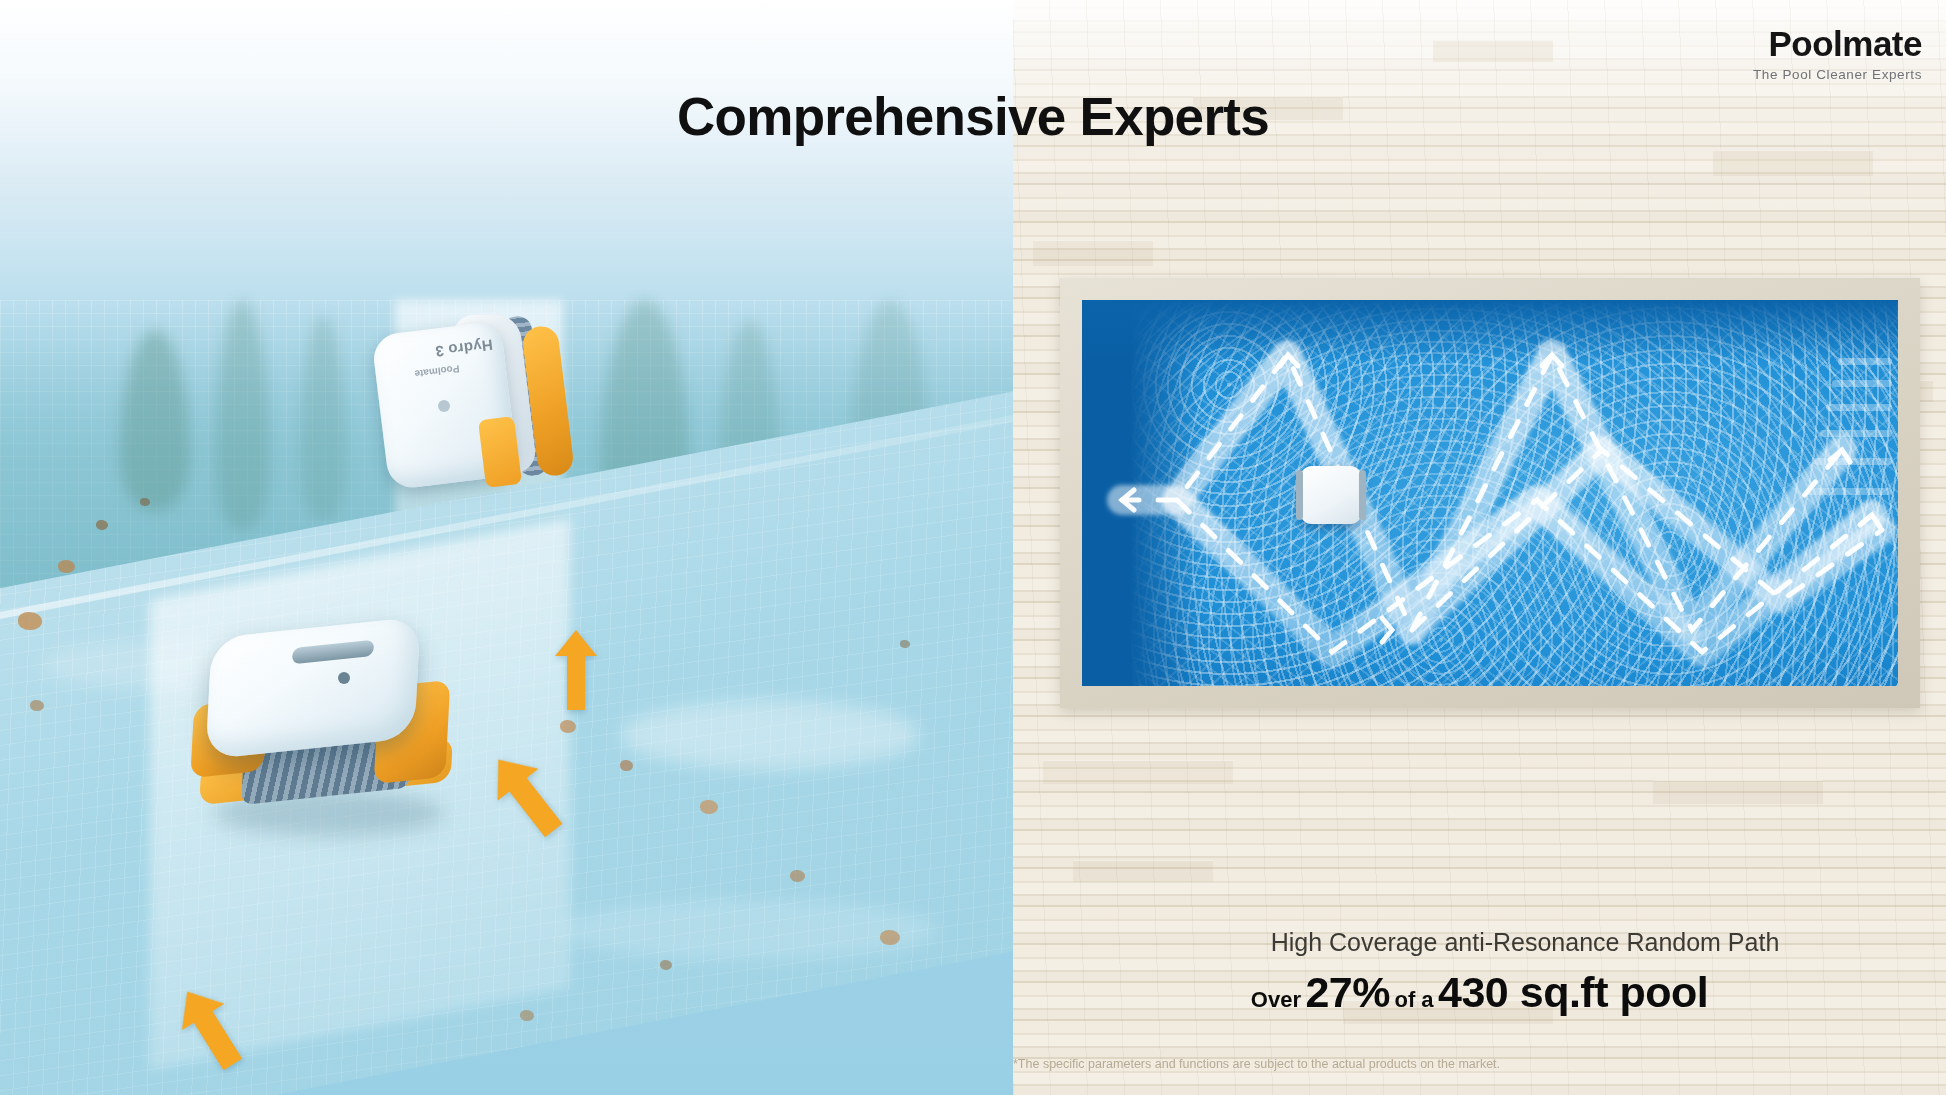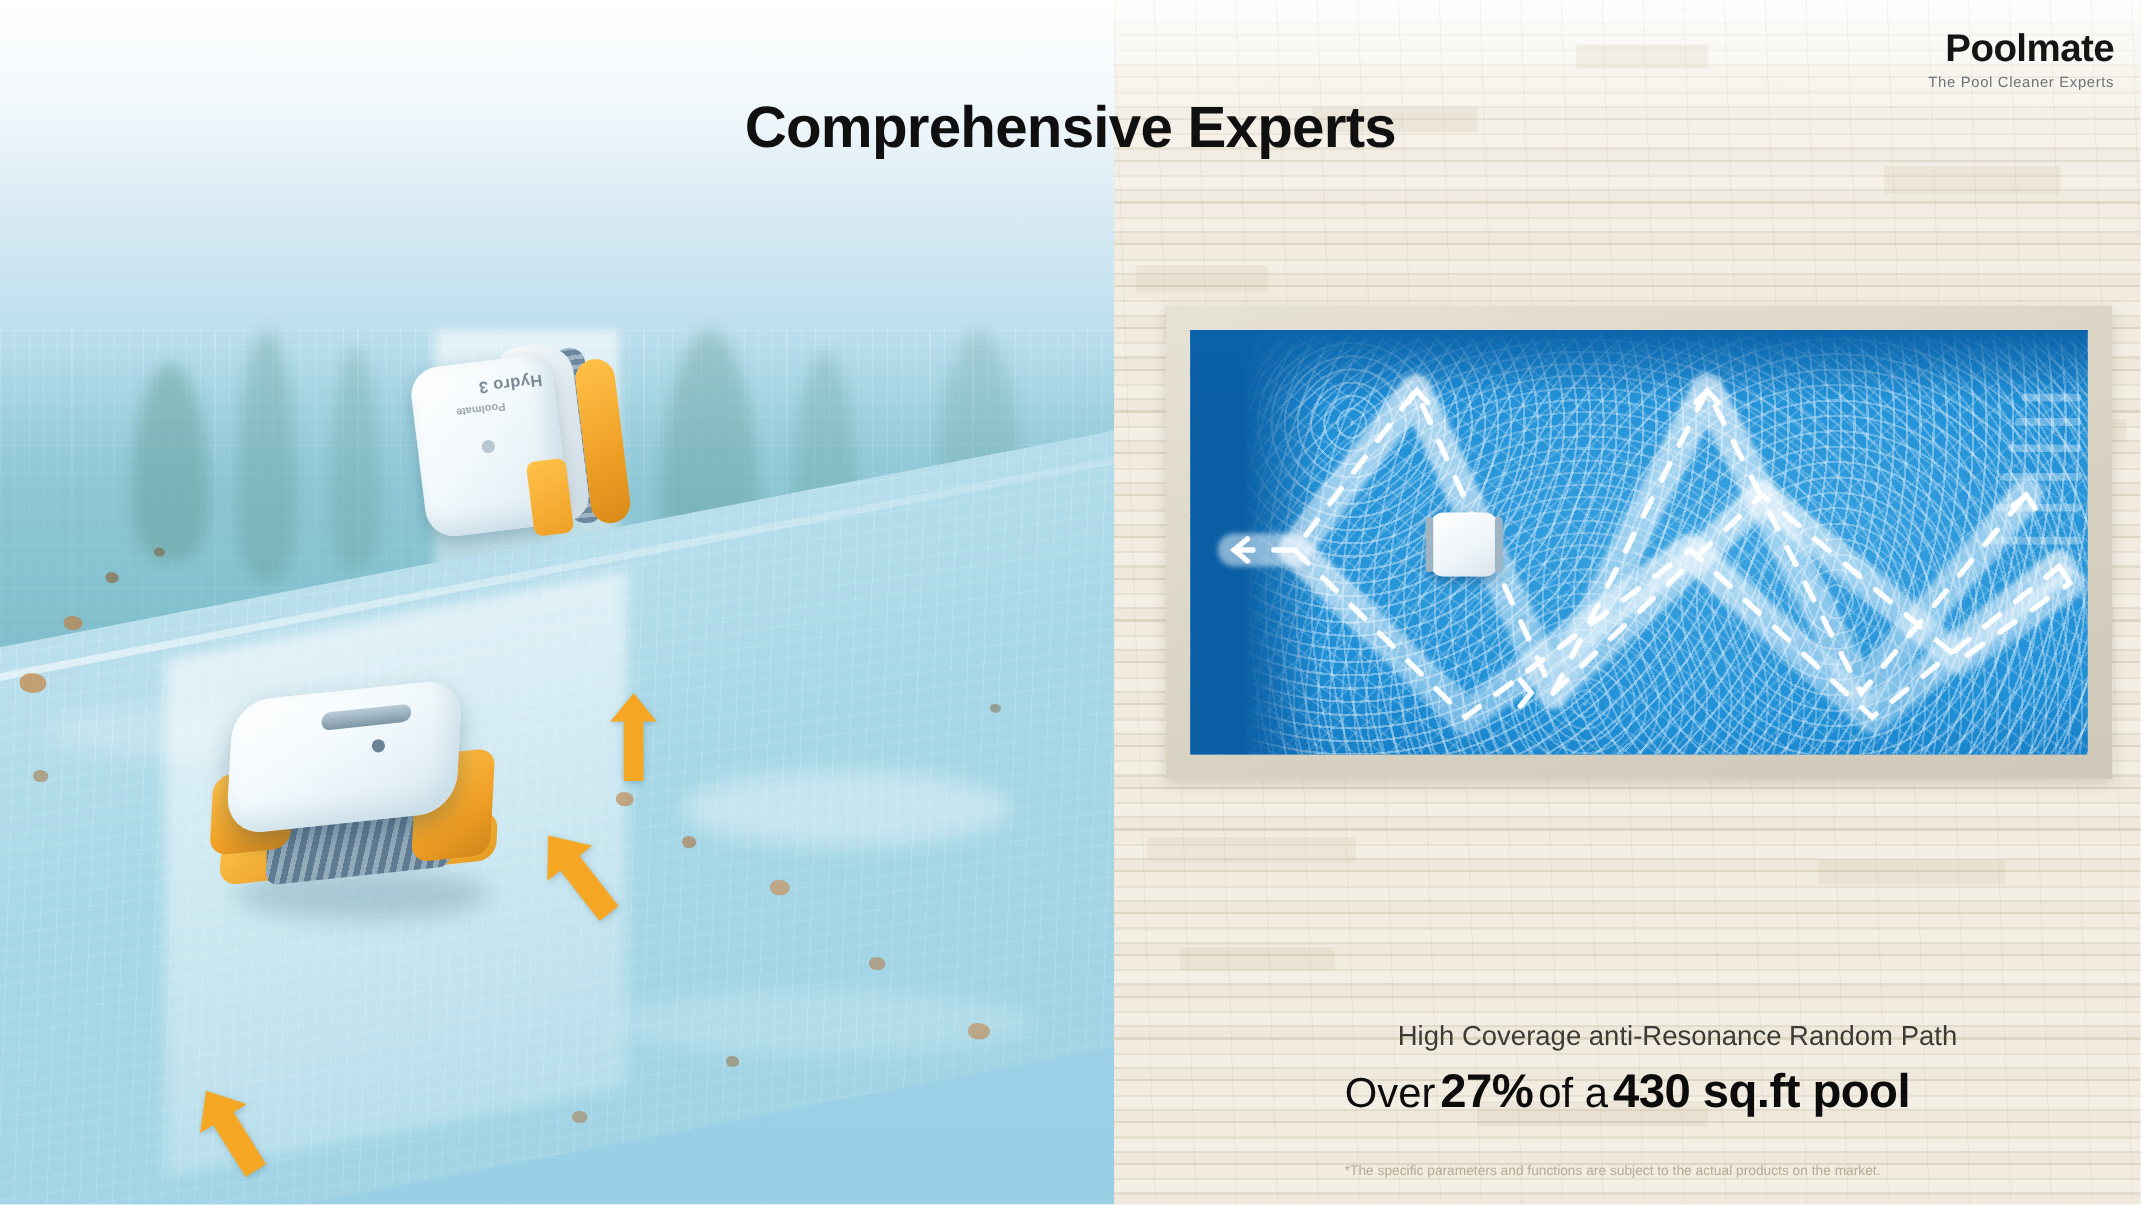--- a/index.html
+++ b/index.html
@@ -204,24 +204,24 @@
   .logo-tag{ font-size:13.5px; color:#6f7276; margin-top:6px; letter-spacing:.6px; }
 
   .cap-line{
     position:absolute; left:1013px; top:928px; width:1024px; text-align:center;
     font-size:25px; color:#3c3a34; font-weight:500;
   }
   .stat{
     position:absolute; left:1013px; top:968px; width:933px; text-align:center;
     color:#0c0c0c; white-space:nowrap;
   }
-  .stat .sm{ font-size:38px; font-weight:400; }
+  .stat .sm{ font-size:22px; font-weight:700; }
   .stat .lg{ font-size:43px; font-weight:800; letter-spacing:-.5px; }
   .disclaimer{
-    position:absolute; left:1013px; top:1057px; width:920px; text-align:center; padding-right:14px;
+    position:absolute; left:1013px; top:1057px; width:920px; text-align:left; padding-right:14px;
     font-size:12.5px; color:#b6aa94; font-weight:400;
   }
 </style>
 </head>
 <body>
 
 <div id="stage">
 
   <div class="panel-left">
     <div class="lp-backwall"></div>

